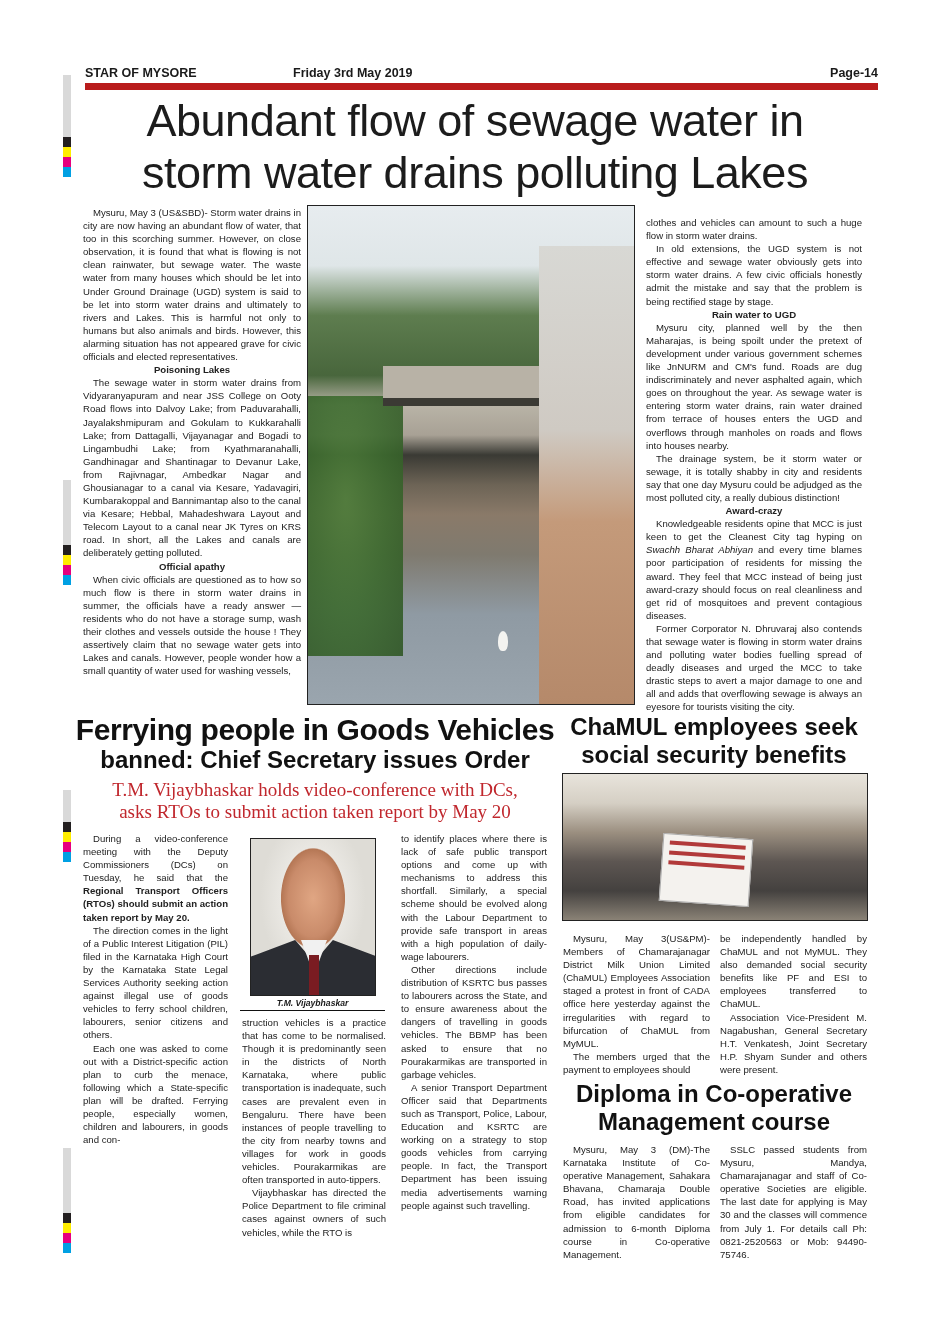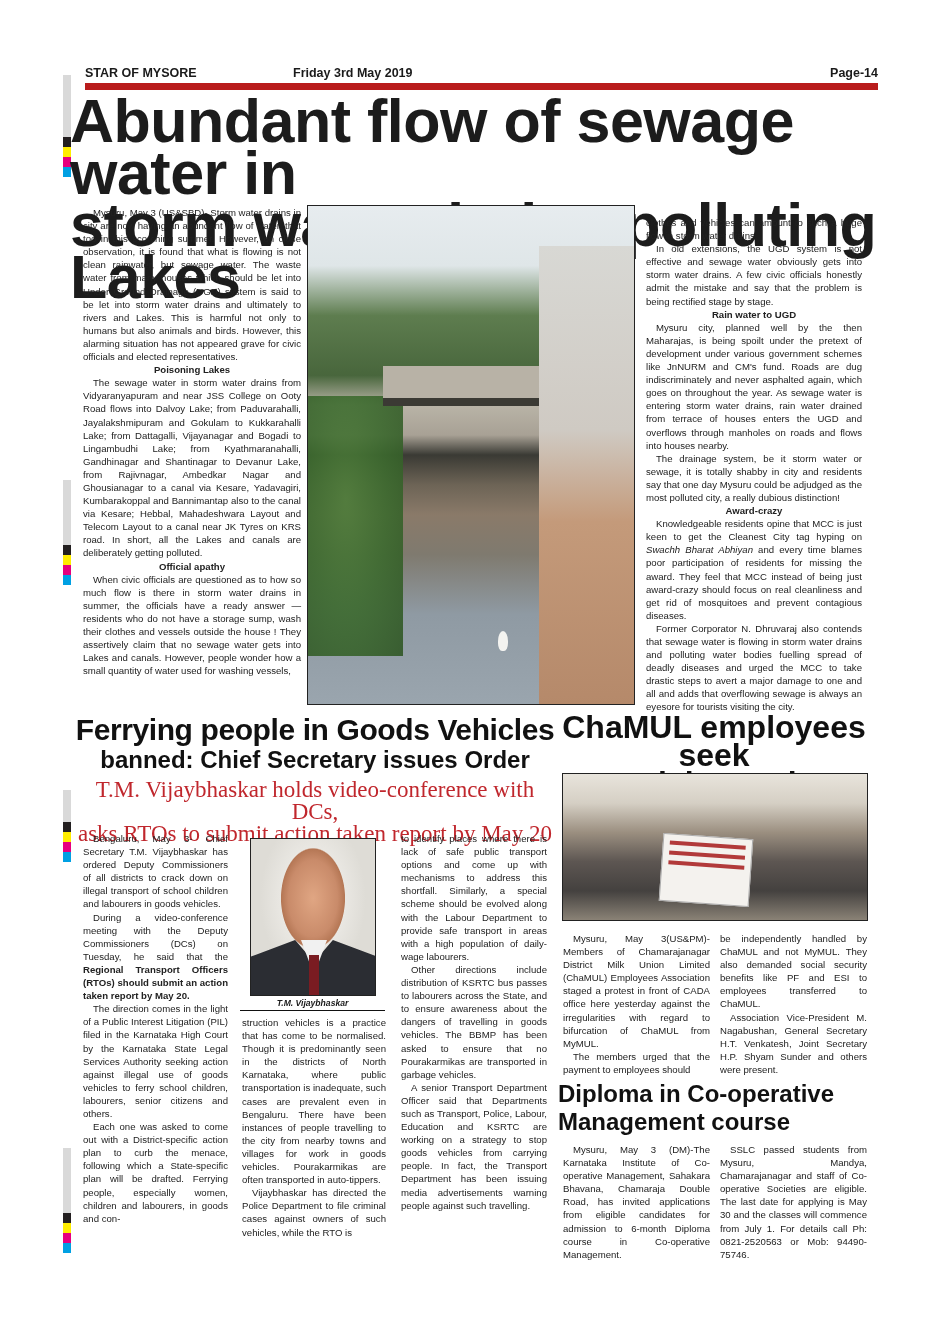--- a/index.html
+++ b/index.html
@@ -11,51 +11,51 @@
   .regmark .k { background: #231f20; height: 10px; }
   .regmark .y { background: #ffed00; height: 10px; }
   .regmark .m { background: #e6007e; height: 10px; }
   .regmark .c { background: #00a0e3; height: 10px; }
 
   .masthead { position: absolute; left: 85px; top: 70px; width: 793px; height: 20px; border-bottom: 7px solid #b91c1c; display: flex; align-items: flex-end; font-weight: bold; font-size: 12.5px; padding-bottom: 3px; }
   .masthead .paper { width: 160px; }
   .masthead .date { flex: 1; padding-left: 48px; }
   .masthead .page { text-align: right; }
 
-  .headline-main { position: absolute; left: 70px; top: 95px; width: 810px; text-align: left; font-family: "Liberation Sans", sans-serif; font-weight: bold; font-size: 61px; line-height: 52px; letter-spacing: -0.5px; color: #1c1c1c; }
+  .headline-main { position: absolute; left: 70px; top: 95px; width: 810px; text-align: center; font-family: "Liberation Sans", sans-serif; font-weight: normal; font-size: 45px; line-height: 52px; letter-spacing: -0.5px; color: #1c1c1c; }
 
   .col { position: absolute; font-size: 9.6px; line-height: 13.1px; text-align: justify; color: #222; }
   .col p { text-indent: 10px; }
   .col .sub { text-align: center; font-weight: bold; text-indent: 0; }
   .col em { font-style: italic; }
   .col strong { font-weight: bold; }
 
   .photo { position: absolute; border: 1px solid #222; overflow: hidden; }
   .drain-photo { left: 307px; top: 205px; width: 328px; height: 500px; background: linear-gradient(180deg, #e7ecef 0%, #dfe6e8 12%, #5e7d4f 22%, #48663c 34%, #b9b4a7 40%, #a8a195 46%, #3a3a34 50%, #6d6456 56%, #8a7a69 62%, #7f7a6f 70%, #8f9aa3 82%, #9aa5ae 100%); }
   .drain-photo .wall-right { position: absolute; right: 0; top: 40px; width: 95px; height: 460px; background: linear-gradient(180deg, #d8d8d4 0%, #cfcac3 40%, #c49a7a 60%, #b5896a 100%); }
   .drain-photo .veg-left { position: absolute; left: 0; top: 190px; width: 95px; height: 260px; background: radial-gradient(ellipse at 40% 40%, #4e7d3a 0%, #3c6a2e 50%, #2f5624 100%); opacity: .9; }
   .drain-photo .bridge { position: absolute; left: 75px; top: 160px; width: 160px; height: 40px; background: #b8b2a6; border-bottom: 8px solid #3b3a34; }
   .drain-photo .egret { position: absolute; left: 190px; top: 425px; width: 10px; height: 20px; background: #f3f3f0; border-radius: 50% 50% 40% 40%; }
 
   .headline-2a { position: absolute; left: 70px; top: 713px; width: 490px; text-align: center; font-weight: bold; font-size: 30px; line-height: 34px; letter-spacing: -0.4px; color: #111; }
   .headline-2b { position: absolute; left: 70px; top: 746px; width: 490px; text-align: center; font-weight: bold; font-size: 24px; line-height: 28px; color: #111; }
-  .deck-2 { position: absolute; left: 70px; top: 779px; width: 490px; text-align: center; font-family: "Liberation Serif", serif; font-size: 23px; line-height: 22px; color: #c0272d; }
+  .deck-2 { position: absolute; left: 70px; top: 779px; width: 490px; text-align: center; font-family: "Liberation Serif", serif; font-size: 19px; line-height: 22px; color: #c0272d; }
 
   .portrait { left: 250px; top: 838px; width: 126px; height: 158px; background: radial-gradient(ellipse at 50% 38%, #e0a683 0%, #c98b6a 28%, #b57755 36%, #e9e7e2 37%, #dedcd6 60%); }
   .portrait .suit { position: absolute; left: 0; bottom: 0; width: 126px; height: 55px; background: #2b2d33; clip-path: polygon(0 30%, 35% 0, 50% 40%, 65% 0, 100% 30%, 100% 100%, 0 100%); }
   .portrait .shirt { position: absolute; left: 50px; bottom: 20px; width: 26px; height: 35px; background: #f1f1f1; clip-path: polygon(0 0, 100% 0, 50% 100%); }
   .portrait .tie { position: absolute; left: 58px; bottom: 0; width: 10px; height: 40px; background: #7a1c22; }
   .caption { position: absolute; left: 240px; top: 998px; width: 145px; text-align: center; font-size: 8.6px; font-weight: bold; font-style: italic; border-bottom: 1px solid #111; padding-bottom: 2px; }
 
-  .headline-3 { position: absolute; left: 558px; top: 713px; width: 312px; text-align: center; font-weight: bold; font-size: 32px; line-height: 28px; color: #111; }
+  .headline-3 { position: absolute; left: 558px; top: 713px; width: 312px; text-align: center; font-weight: bold; font-size: 24px; line-height: 28px; color: #111; }
   .protest-photo { left: 562px; top: 773px; width: 306px; height: 148px; background: linear-gradient(180deg, #e8e4dc 0%, #d5cfc4 20%, #9b8f80 40%, #5d5652 60%, #44413f 80%, #8a8276 100%); }
   .protest-photo .banner { position: absolute; left: 98px; top: 62px; width: 90px; height: 68px; background: #f4f2ee; border: 1px solid #aaa; transform: rotate(4deg); }
   .protest-photo .banner span { display: block; margin: 6px 6px 0; height: 4px; background: #b23a3a; }
 
-  .headline-4 { position: absolute; left: 558px; top: 1080px; width: 312px; text-align: left; font-weight: bold; font-size: 24px; line-height: 28px; color: #111; }
+  .headline-4 { position: absolute; left: 558px; top: 1080px; width: 312px; text-align: center; font-weight: bold; font-size: 24px; line-height: 28px; color: #111; }
 </style>
 </head>
 <body>
 
 <div class="regmark" style="left:63px; top:75px;">
   <div class="gray" style="height:62px;"></div>
     <div class="k"></div>
     <div class="y"></div>
     <div class="m"></div>
     <div class="c"></div>
@@ -120,21 +120,20 @@
 </div>
 
 <div class="headline-2a">Ferrying people in Goods Vehicles</div>
 <div class="headline-2b">banned: Chief Secretary issues Order</div>
 <div class="deck-2">
   <div>T.M. Vijaybhaskar holds video-conference with DCs,</div>
   <div>asks RTOs to submit action taken report by May 20</div>
 </div>
 
 <div class="col" style="left:83px; top:832px; width:145px;">
-  <p>Bengaluru, May 3- Chief Secretary T.M. Vijaybhaskar has ordered Deputy Commissioners of all districts to crack down on illegal transport of school children and labourers in goods vehicles.</p>
   <p><span>During a video-conference meeting with the Deputy Commissioners (DCs) on Tuesday, he said that the </span><strong>Regional Transport Officers (RTOs) should submit an action taken report by May 20.</strong></p>
   <p>The direction comes in the light of a Public Interest Litigation (PIL) filed in the Karnataka High Court by the Karnataka State Legal Services Authority seeking action against illegal use of goods vehicles to ferry school children, labourers, senior citizens and others.</p>
   <p>Each one was asked to come out with a District-specific action plan to curb the menace, following which a State-specific plan will be drafted. Ferrying people, especially women, children and labourers, in goods and con-</p>
 </div>
 
 <div class="photo portrait">
   <div class="suit"></div>
   <div class="shirt"></div>
   <div class="tie"></div>
 </div>

